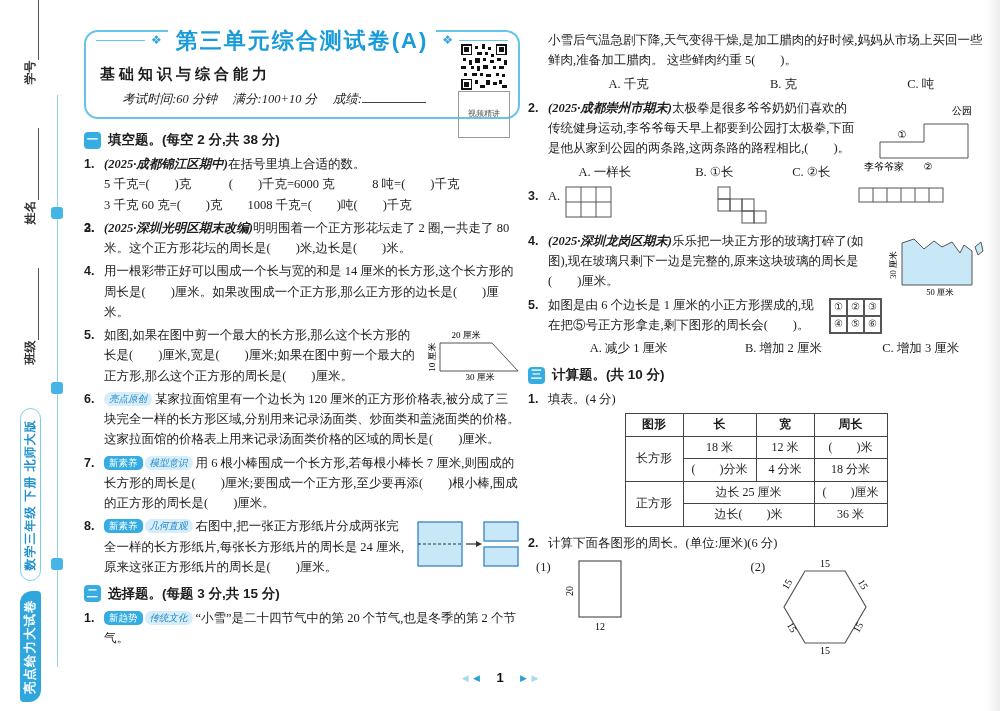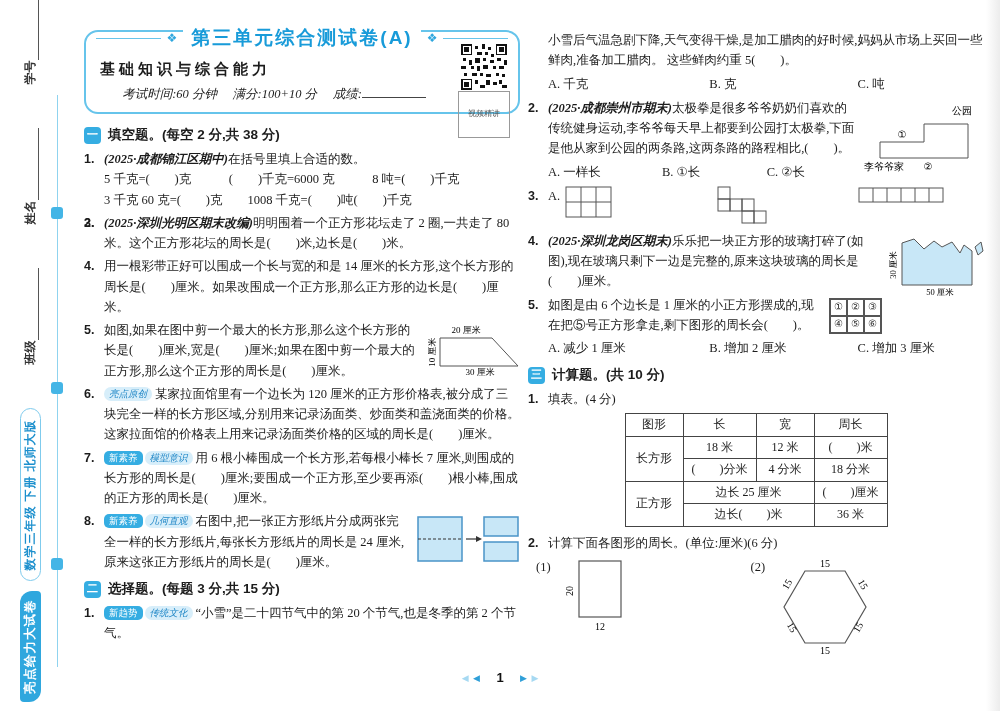--- a/index.html
+++ b/index.html
@@ -25,21 +25,21 @@
   .page { position:absolute; top:30px; font-size:12.5px; line-height:1.62; color:#1c1c1c; }
   .page-left  { left:84px;  width:436px; }
   .page-right { left:528px; width:456px; }
 
   
   .header-box { position:relative; border:2px solid #66c4eb; border-radius:14px;
     padding:4px 70px 8px 14px; margin-bottom:10px; background:#fff; }
   .hdr-title-row { display:flex; align-items:center; margin:-13px -60px 0 -4px; }
   .hdr-title-row .hline { flex:1; border-top:1.5px solid #66c4eb; }
   .hdr-orn { color:#2fa7de; font-size:12px; margin:0 6px; }
-  .hdr-title { color:#189bd9; font-size:19px; font-weight:bold; letter-spacing:2px;
+  .hdr-title { color:#189bd9; font-size:22px; font-weight:bold; letter-spacing:2px;
     background:#fff; padding:0 8px; font-family:"Liberation Sans","DejaVu Sans",sans-serif; }
   .hdr-sub { font-weight:bold; font-size:15px; letter-spacing:4px; margin-top:3px;
     font-family:"Liberation Sans","DejaVu Sans",sans-serif; }
   .hdr-info { text-align:center; font-size:12.5px; margin-top:3px; font-style:italic; }
   .hdr-info .uline { display:inline-block; width:64px; border-bottom:1px solid #444; height:12px; }
   .qr-wrap { position:absolute; right:8px; top:12px; width:52px; text-align:center; }
   .qr-wrap svg { display:block; margin:0 auto; }
   .qr-cap { font-size:8px; color:#555; border:0.5px solid #999; margin-top:1px; padding:16px 1px;
     font-family:"Liberation Sans","DejaVu Sans",sans-serif; white-space:nowrap; }
 
@@ -56,37 +56,37 @@
   .q .prefix { font-weight:bold; font-style:italic; }
   .tag-solid { display:inline-block; background:#35ade2; color:#fff; border-radius:5px;
     font-size:9.5px; line-height:14px; padding:0 5px; margin-right:2px; vertical-align:1px;
     font-family:"Liberation Sans","DejaVu Sans",sans-serif; }
   .tag-light { display:inline-block; background:#d7eefa; color:#1f86c6; border-radius:8px;
     font-size:9.5px; line-height:14px; padding:0 5px; margin-right:3px; vertical-align:1px;
     font-style:italic; font-family:"Liberation Sans","DejaVu Sans",sans-serif; }
 
   .fig-float { float:right; margin:2px 0 2px 6px; }
   .opts { display:flex; padding-left:20px; margin:0 0 4px 0; }
-  .opts span { display:inline-block; }
+  .opts span { display:inline-block;text-align:center; }
   .opt-a { width:37%; } .opt-b { width:34%; } .opt-c { flex:1; }
 
   .shapes-row { display:flex; align-items:flex-start; padding-left:20px; margin:2px 0 5px 0; }
   .shapes-row .shp { display:flex; align-items:flex-start; gap:5px; }
   .shp-a { width:37%; } .shp-b { width:34%; } .shp-c { flex:1; }
 
   
   .grid6 { display:grid; grid-template-columns:repeat(3,17px); grid-auto-rows:17px;
     border:1px solid #555; float:right; margin:3px 0 2px 6px; }
   .grid6 span { border:0.5px solid #555; font-size:10px; display:flex; align-items:center;
     justify-content:center; color:#333; }
 
   
   .calc-table { border-collapse:collapse; margin:4px auto 6px auto; font-size:12px; text-align:center; }
   .calc-table th,.calc-table td { border:1px solid #444; padding:1px 8px; font-weight:normal; min-width:58px; }
-  .calc-table th { font-weight:normal; }
+  .calc-table th { font-weight:bold; }
 
   .calc-figs { display:flex; align-items:flex-start; padding-left:8px; margin-top:4px; }
   .calc-fig-label { font-size:12.5px; margin-right:2px; }
 
   .footer { position:absolute; left:0; right:0; top:668px; text-align:center;
     font-family:"Liberation Sans","DejaVu Sans",sans-serif; }
   .footer .arr { font-size:9px; vertical-align:1px; }
   .arr-light { color:#a6d9f2; } .arr-dark { color:#2f9fd8; }
   .footer .pg { font-size:13px; font-weight:bold; color:#111; margin:0 12px; }
 

